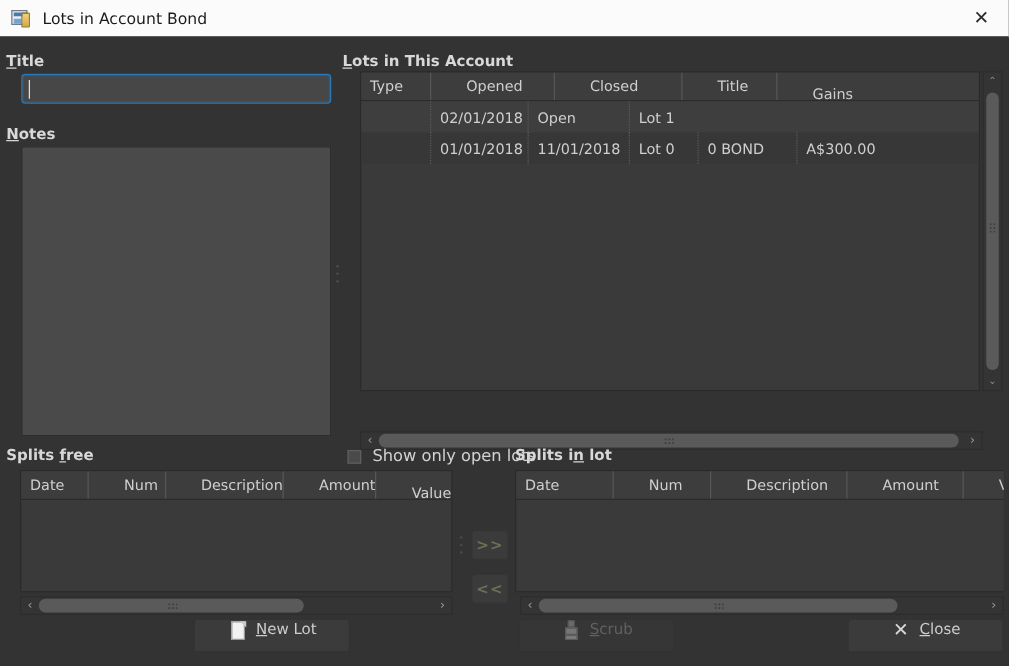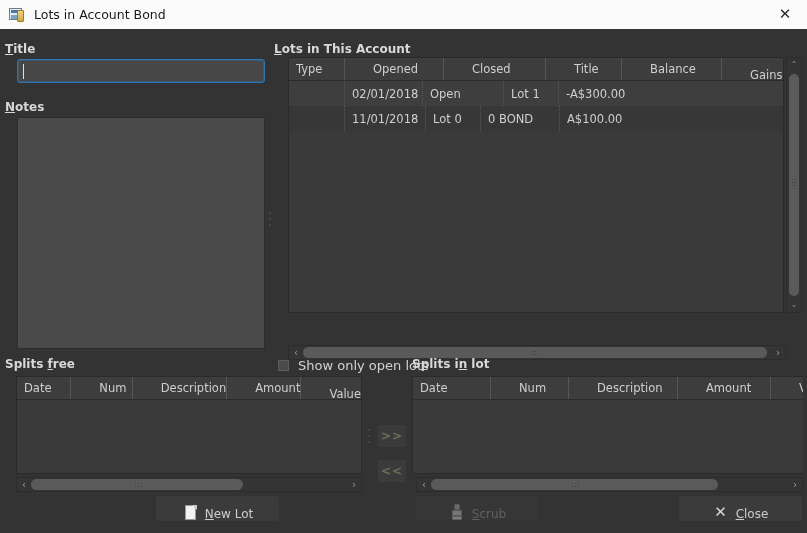--- a/index.html
+++ b/index.html
@@ -190,21 +190,21 @@
     position:absolute;left:4px;top:120px;width:387px;height:15px;
     background:#343434;border:1px solid #2c2c2c;box-sizing:border-box;
     display:flex;align-items:center;
   }
 
   
   .btnbar{position:absolute;left:0;top:466px;width:807px;height:38px;}
   .btn{
     position:absolute;top:0;height:27px;
     background:#3b3b3b;border:1px solid #333333;border-radius:3px;
-    box-sizing:border-box;display:flex;align-items:flex-end;justify-content:center;
+    box-sizing:border-box;display:flex;align-items:flex-start;justify-content:center;
     color:#cdcdcd;font-size:12px;
   }
   .btn.disabled{background:#363636;border-color:#323232;color:#616161;}
   .btn .bl{margin-left:7px;}
   .btn .bl u{text-decoration:underline;}
 
   .ico{width:16px;height:17px;position:relative;flex:0 0 auto;}
   
   .ico-doc .pg{
     position:absolute;left:3px;top:1px;width:11px;height:15px;background:#f2f2f2;
@@ -280,38 +280,37 @@
 
     <div class="lots-wrap">
       <div class="grp-label lots-lbl"><span class="acc">L</span>ots in This Account</div>
 
       <div class="lots-table-box">
         <div class="hdr-row">
           <div class="hdr-cell" style="width:56px">Type</div>
           <div class="hdr-cell" style="width:78px">Opened</div>
           <div class="hdr-cell" style="width:81px">Closed</div>
           <div class="hdr-cell" style="width:55px">Title</div>
-          <div class="hdr-cell" style="width:79px">Balance</div>
           <div class="hdr-cell" style="flex:1">Gains</div>
         </div>
 
         <div class="body-row r0">
           <div class="cell" style="width:56px"></div>
           <div class="cell" style="width:78px">02/01/2018</div>
           <div class="cell" style="width:81px">Open</div>
           <div class="cell" style="width:55px">Lot 1</div>
-          <div class="cell" style="flex:1">-A$300.00</div>
         </div>
 
         <div class="body-row r1">
           <div class="cell" style="width:56px"></div>
+          <div class="cell" style="width:78px">01/01/2018</div>
           <div class="cell" style="width:81px">11/01/2018</div>
           <div class="cell" style="width:55px">Lot 0</div>
           <div class="cell" style="width:79px">0 BOND</div>
-          <div class="cell" style="flex:1">A$100.00</div>
+          <div class="cell" style="flex:1">A$300.00</div>
         </div>
       </div>
 
       <div class="vscroll">
         <div class="vs-btn">⌃</div>
         <div class="vs-thumb"></div>
         <div class="vs-grip"></div>
         <div class="vs-btn" style="position:absolute;left:0;bottom:0">⌄</div>
       </div>
 

